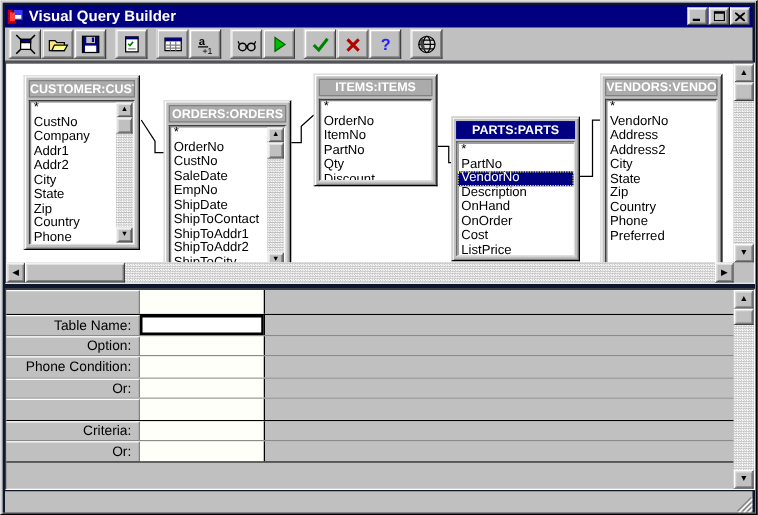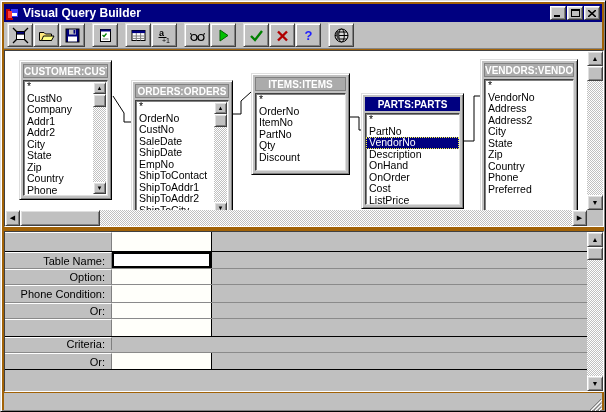--- a/index.html
+++ b/index.html
@@ -1,20 +1,20 @@
 <!DOCTYPE html>
 <html><head>
 <meta charset="utf-8">
 <style>
   html,body{margin:0;padding:0;}
   body{width:606px;height:412px;position:relative;font-family:"Liberation Sans",sans-serif;
        background:#c0c0c0;overflow:hidden;-webkit-font-smoothing:none;}
   *{box-sizing:border-box;}
 
-  .window{position:absolute;inset:0;background:#a16207;
+  .window{position:absolute;inset:0;background:#0f172a;
           border:1px solid;border-color:#dfdfdf #000 #000 #dfdfdf;
           box-shadow:inset 1px 1px 0 #fff, inset -1px -1px 0 #808080;}
 
   
   .titlebar{position:absolute;left:3px;top:3px;right:3px;height:18px;background:#000080;
             display:flex;align-items:center;padding:0 2px;}
   .appicon{width:14px;height:13px;margin-right:3px;flex:0 0 auto;}
   .title-text{color:#fff;font-size:12px;font-weight:bold;letter-spacing:0px;white-space:nowrap;
               flex:1 1 auto;line-height:18px;}
   .winbtns{display:flex;gap:1px;}
@@ -273,35 +273,35 @@
             </div>
           </div>
         </div>
         <div class="qtable" style="left: 126px; top: 29px; width: 102px; height: 140px;">
           <div class="qtitle">ORDERS:ORDERS</div>
           <div class="qlist">
             <div class="qfield">*</div>
             <div class="qfield">OrderNo</div>
             <div class="qfield">CustNo</div>
             <div class="qfield">SaleDate</div>
+            <div class="qfield">EmpNo</div>
             <div class="qfield">ShipDate</div>
-            <div class="qfield">EmpNo</div>
             <div class="qfield">ShipToContact</div>
             <div class="qfield">ShipToAddr1</div>
             <div class="qfield">ShipToAddr2</div>
             <div class="qfield">ShipToCity</div>
             <div class="qsb">
               <button class="sbtn">▲</button>
               <div class="sthumb"></div>
               <div class="sbtrack"></div>
               <button class="sbtn">▼</button>
             </div>
           </div>
         </div>
-        <div class="qtable" style="left: 246px; top: 8px; width: 99px; height: 102px; margin-top: 14px;">
+        <div class="qtable" style="left: 246px; top: 8px; width: 99px; height: 90px;">
           <div class="qtitle">ITEMS:ITEMS</div>
           <div class="qlist">
             <div class="qfield">*</div>
             <div class="qfield">OrderNo</div>
             <div class="qfield">ItemNo</div>
             <div class="qfield">PartNo</div>
             <div class="qfield">Qty</div>
             <div class="qfield">Discount</div>
           </div>
         </div>
@@ -374,21 +374,21 @@
         <div class="grow" style="height: 16px;">
           <div class="glabel">Or:</div>
           <div class="gcell"></div>
           <div class="gfill"></div>
         </div>
         <div class="grow sep" style="height: 18px;">
           <div class="glabel"></div>
           <div class="gcell"></div>
           <div class="gfill"></div>
         </div>
-        <div class="grow" style="height: 16px; flex-direction: column;">
+        <div class="grow" style="height: 16px;">
           <div class="glabel">Criteria:</div>
           <div class="gcell"></div>
           <div class="gfill"></div>
         </div>
         <div class="grow sep" style="height: 17px;">
           <div class="glabel">Or:</div>
           <div class="gcell"></div>
           <div class="gfill"></div>
         </div>
       </div>

